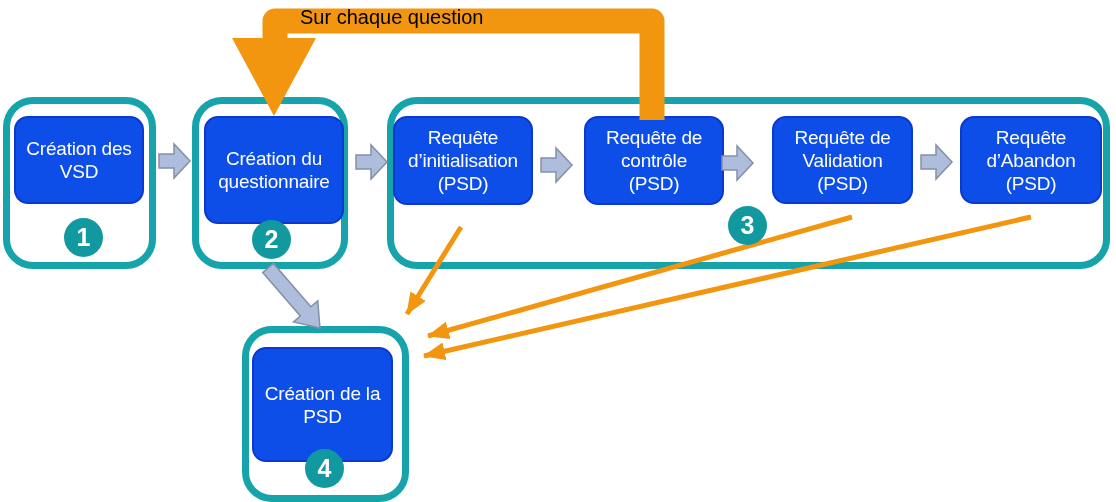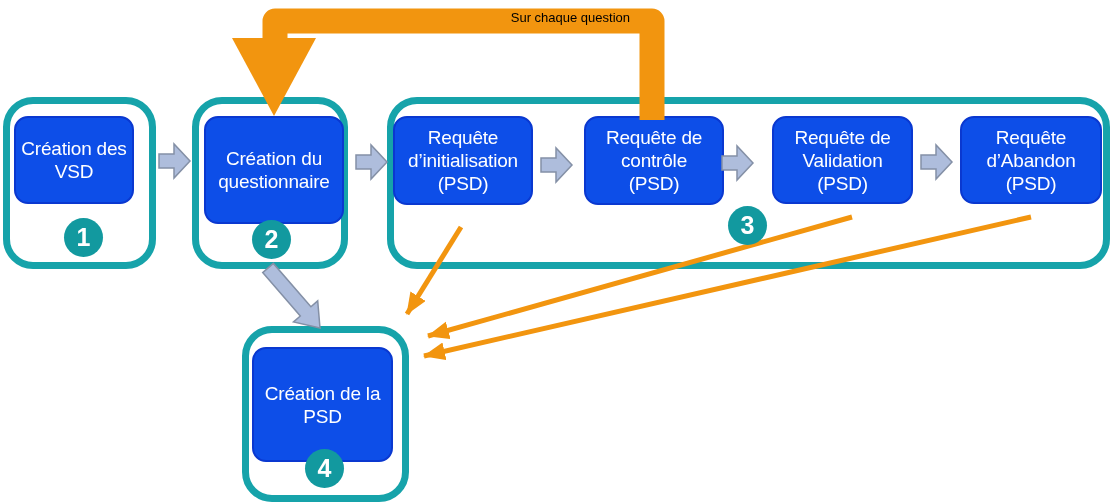--- a/index.html
+++ b/index.html
@@ -54,38 +54,38 @@
     display:flex;align-items:center;justify-content:center;
     z-index:5;
   }
   #arrows{position:absolute;left:0;top:0;z-index:3;pointer-events:none;}
   .orange-stroke{stroke:var(--orange);fill:none;}
   .orange-fill{fill:var(--orange);stroke:none;}
   .gray-arrow{fill:var(--gray-fill);stroke:var(--gray-stroke);stroke-width:1.5;}
   #loop-label{
     position:absolute;
     left:300px;top:6px;width:330px;height:23px;
-    text-align:right;
-    font-size:13px;
+    text-align:left;
+    font-size:20px;
     color:var(--loop-text);
     z-index:4;
     line-height:23px;
   }
 </style>
 </head>
 <body>
 
 <div id="stage">
 
   <div class="group" style="left:3px;top:97px;width:153px;height:172px;"></div>
   <div class="group" style="left:192px;top:97px;width:156px;height:172px;"></div>
   <div class="group" style="left:387px;top:97px;width:723px;height:172px;"></div>
   <div class="group" style="left:242px;top:326px;width:167px;height:176px;"></div>
 
-  <div class="bluebox" style="left:14px;top:116px;width:120px;height:88px;">Création des
+  <div class="bluebox" style="left:14px;top:116px;width:130px;height:88px;">Création des
 VSD</div>
   <div class="bluebox" style="left:204px;top:116px;width:140px;height:108px;">Création du
 questionnaire</div>
   <div class="bluebox" style="left:393px;top:116px;width:140px;height:89px;">Requête
 d’initialisation
 (PSD)</div>
   <div class="bluebox" style="left:584px;top:116px;width:140px;height:89px;">Requête de
 contrôle
 (PSD)</div>
   <div class="bluebox" style="left:772px;top:116px;width:141px;height:88px;">Requête de

